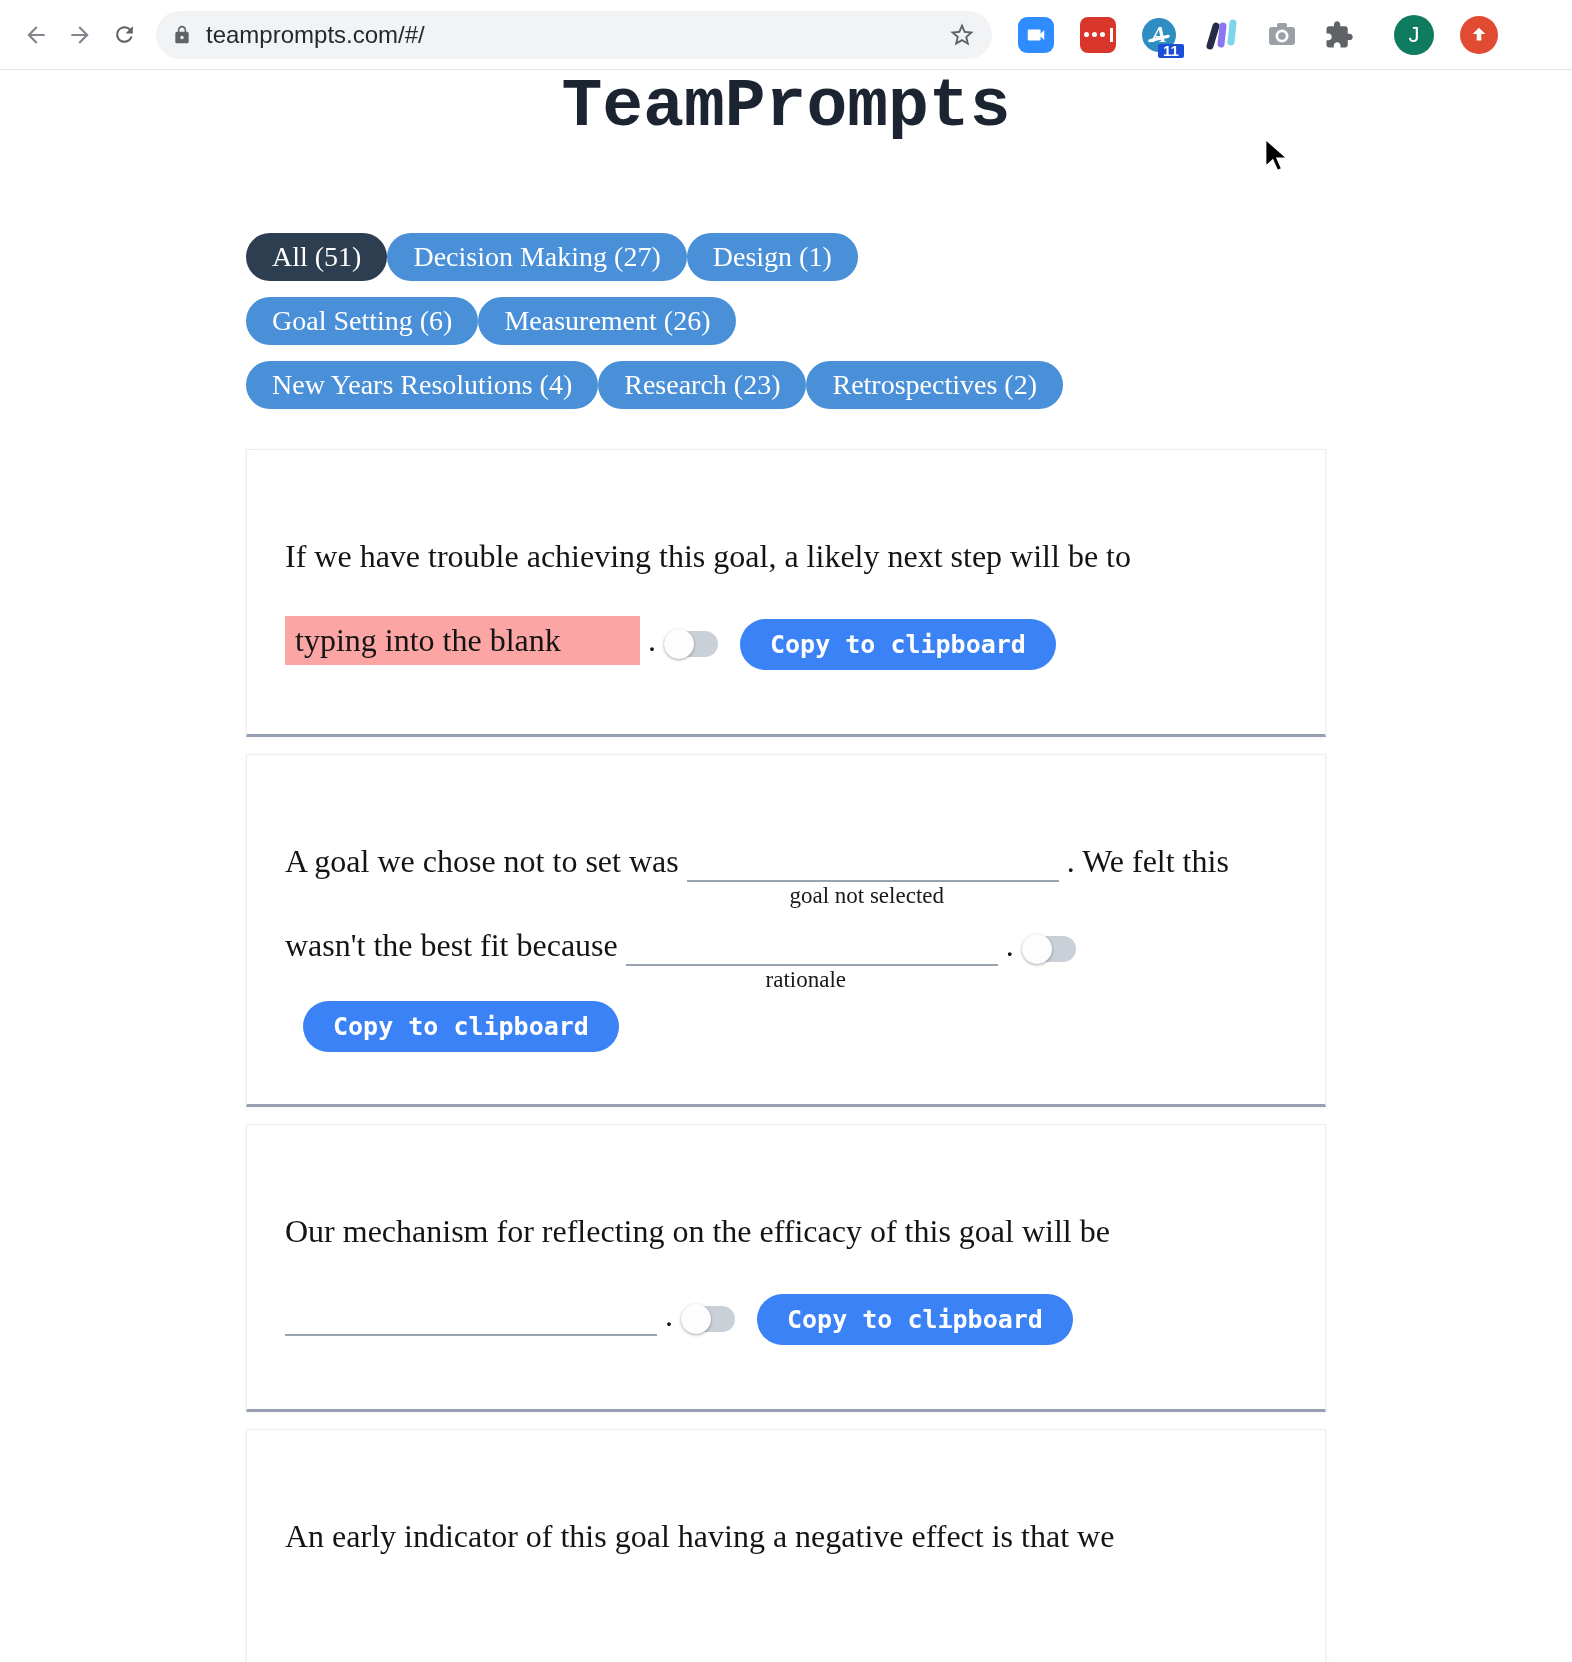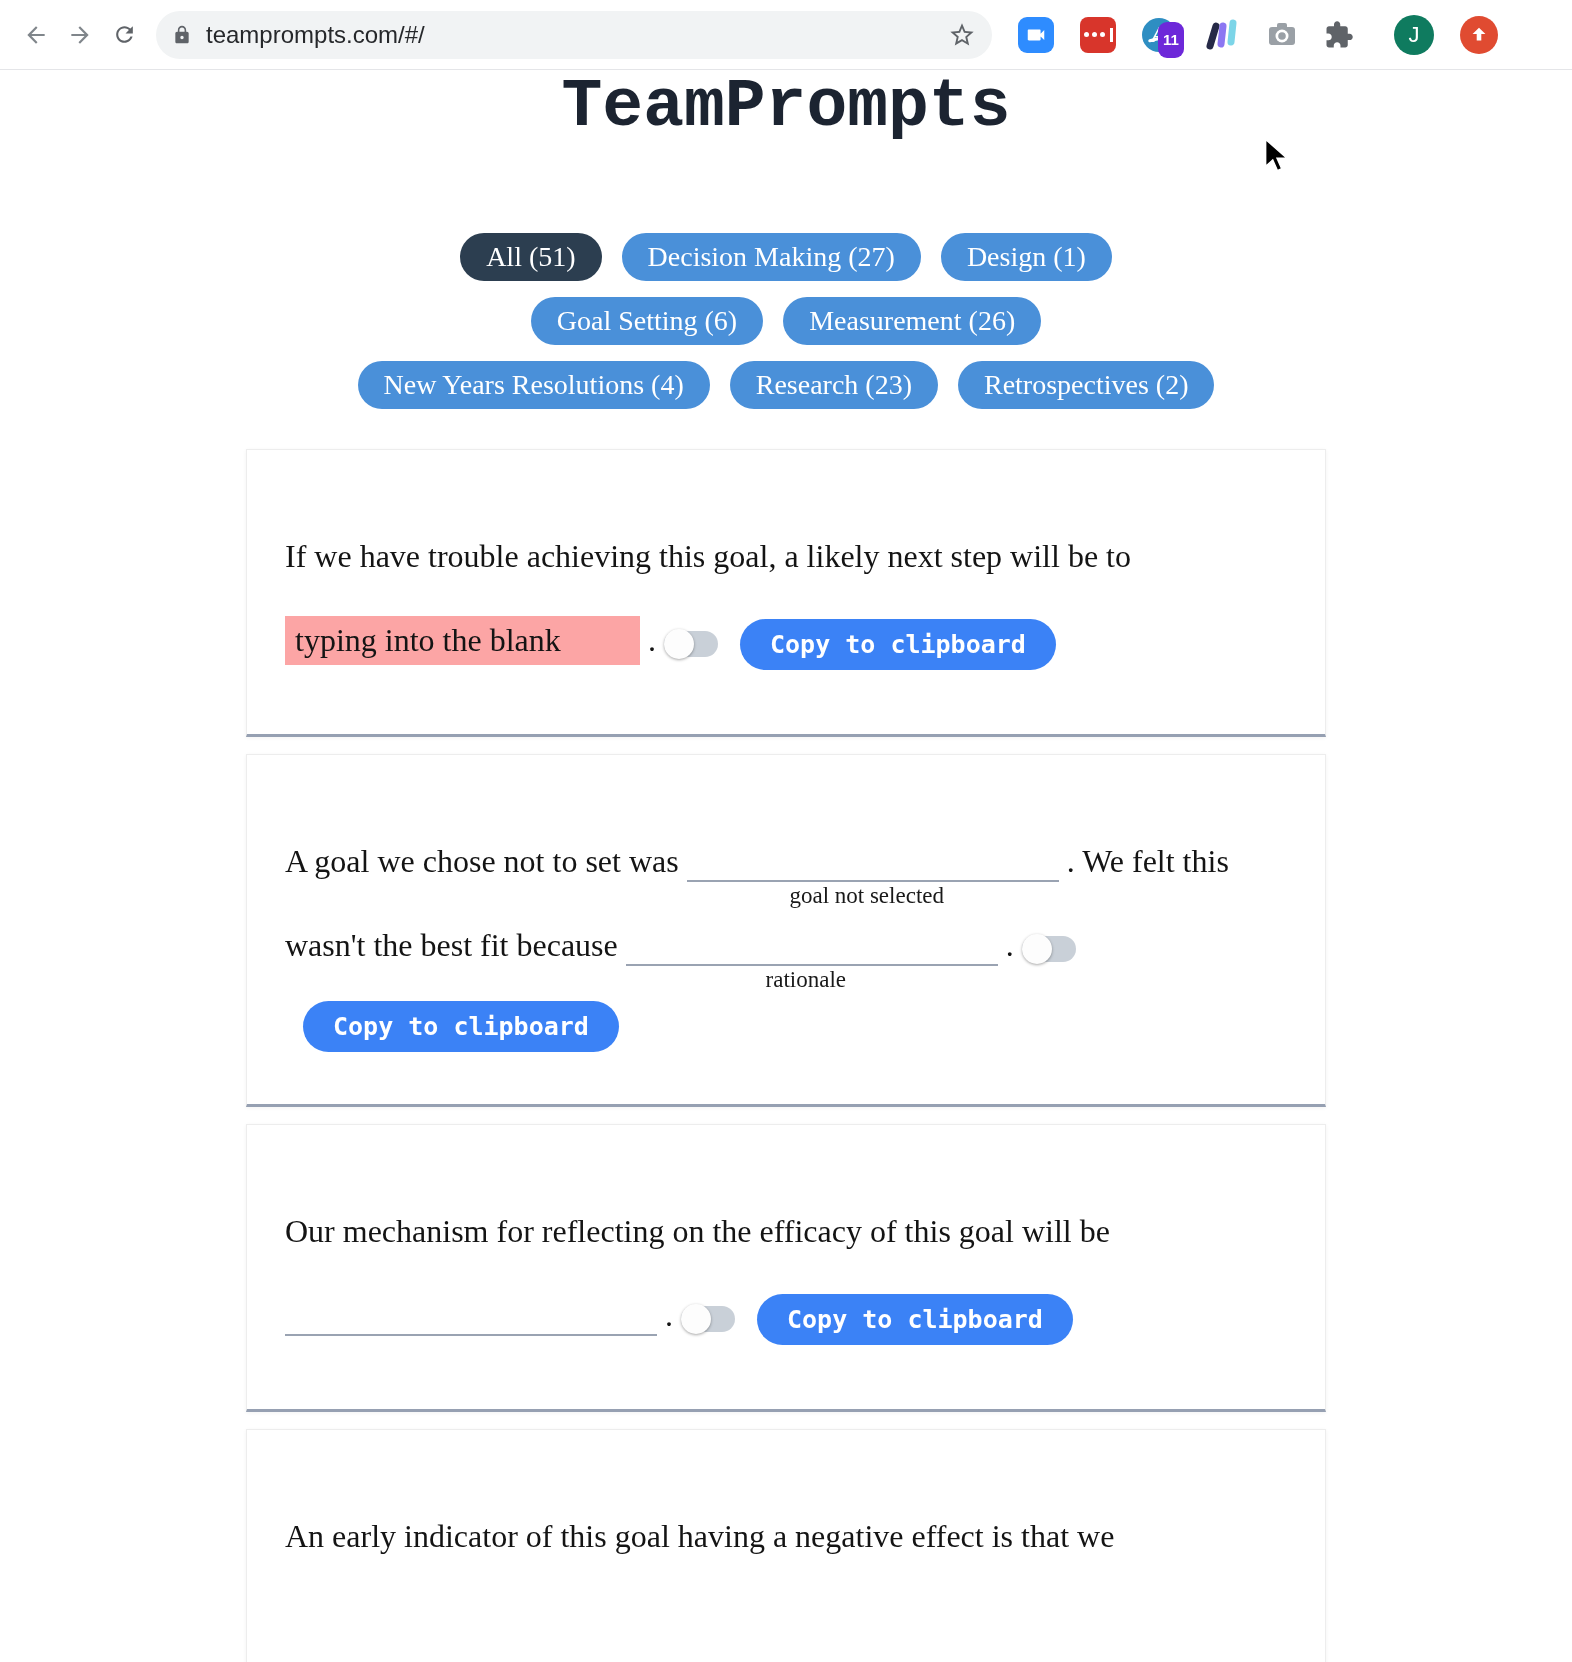--- a/index.html
+++ b/index.html
@@ -22,35 +22,35 @@
   .pw-sq { width:36px; height:36px; border-radius:8px; background:#d8352b;
            display:flex; align-items:center; justify-content:center; gap:3px; }
   .pw-dot { width:5px; height:5px; border-radius:50%; background:#fff; }
   .pw-bar { width:3px; height:14px; background:#fff; margin-left:2px; }
   .a-circle { width:34px; height:34px; border-radius:50%; background:#2e8ec2; position:relative;
               display:flex; align-items:center; justify-content:center;
               font-family:"Liberation Serif",serif; font-style:italic; font-weight:700;
               font-size:23px; color:#fff; }
   .a-circle::after { content:""; position:absolute; left:6px; top:19px; width:22px; height:3px;
                      background:#fff; border-radius:2px; transform:rotate(-14deg); }
-  .ext-badge { position:absolute; right:-8px; bottom:-6px; min-width:26px; height:36px;
-               border-radius:9px; background:#6d28d9; color:#fff; font-size:15px; font-weight:700;
+  .ext-badge { position:absolute; right:-8px; bottom:-6px; min-width:26px; height:14px;
+               border-radius:2px; background:#1d4ed8; color:#fff; font-size:15px; font-weight:700;
                display:flex; align-items:center; justify-content:center; padding:0 3px; }
   .m-wrap { width:38px; height:36px; position:relative; }
   .avatar { width:40px; height:40px; border-radius:50%; background:#0f7b5f; color:#fff;
             font-size:22px; font-weight:500; display:flex; align-items:center; justify-content:center; }
   .upd-circle { width:38px; height:38px; border-radius:50%; background:#e04b31;
                 display:flex; align-items:center; justify-content:center; }
 
   
   .content { width:1080px; margin:0 auto; }
   .page-title { font-family:Liberation Mono, monospace; font-size:68px; font-weight:700;
                 color:#1c2431; text-align:center; line-height:1.1; }
   .pills { margin-top:88px; }
-  .pill-row { display:flex; gap:20px; margin-bottom:16px;justify-content:center; }
+  .pill-row { display:flex; margin-bottom:16px; }
   .pill { font-family:"Liberation Serif",serif; font-size:28px; color:#fff; background:#4a90d9;
           border:none; border-radius:26px; padding:8px 26px; line-height:1.15; cursor:pointer;
           white-space:nowrap; }
   .pill.active { background:#2c3e50; }
 
   .cards { margin-top:40px; }
   .card { background:#fff; border:1px solid #ededed; border-bottom:3px solid #96a0b2;
           box-shadow:0 1px 4px rgba(0,0,0,.05); margin-bottom:17px; padding:64px 38px 52px; }
   .card:last-child { min-height:340px; }
   .card-text { font-family:"Liberation Serif",serif; font-size:32px; line-height:84px; color:#141414; }

